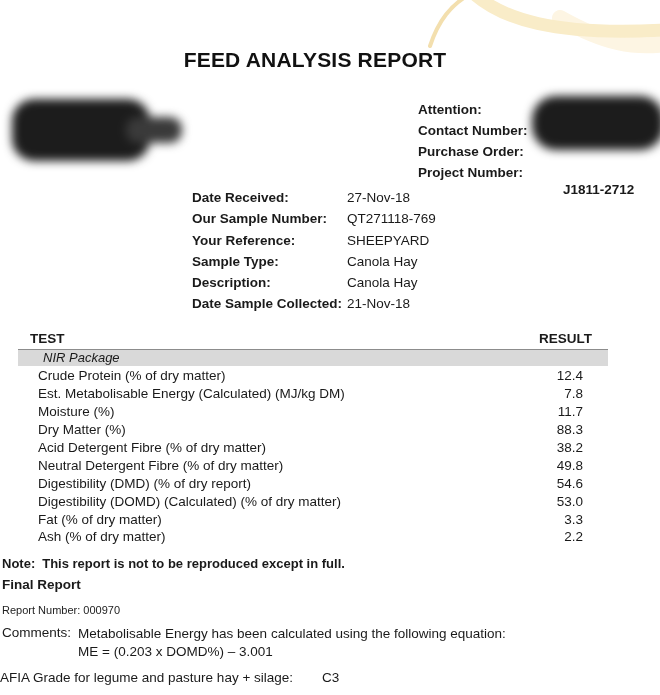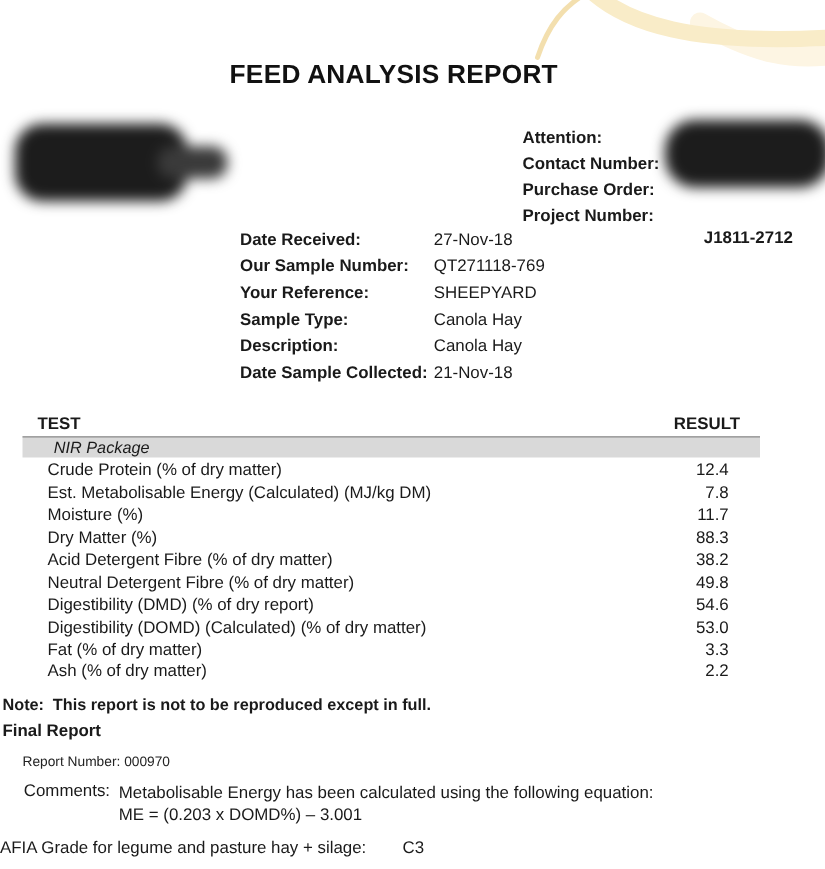--- a/index.html
+++ b/index.html
@@ -25,42 +25,42 @@
   .blob-right { position: absolute; left: 532px; top: 96px; width: 132px; height: 54px; background: #1c1c1c; border-radius: 24px; filter: blur(5px); }
 
   
   .attn { position: absolute; left: 418px; top: 99px; font-size: 13.5px; }
   .attn-row { display: flex; height: 21px; align-items: center; }
   .attn-row .lbl { font-weight: bold; width: 145px; }
   .attn-row .val { font-weight: bold; margin-top: 34px; }
 
   
   .sample { position: absolute; left: 192px; top: 184px; font-size: 13.5px; }
-  .sample-row { display: flex; height: 21.2px; align-items: flex-start; }
+  .sample-row { display: flex; height: 21.2px; align-items: flex-end; }
   .sample-row .lbl { font-weight: bold; width: 155px; }
 
   
   .table { position: absolute; left: 0; top: 328px; width: 660px; font-size: 13.5px; }
   .thead { display: flex; justify-content: space-between; padding: 0 68px 0 30px; height: 21px; align-items: center; font-weight: bold; gap: 28px; }
   .group-band {
     margin-left: 18px; width: 590px; height: 17px;
     background: #d9d9d9; border-top: 1px solid #8c8c8c;
     font-style: italic; font-size: 13px; line-height: 16px; padding-left: 25px;
   }
   .trows { margin-top: 1px; }
   .trow { display: flex; justify-content: space-between; height: 17.9px; align-items: center; padding-left: 38px; padding-right: 77px; }
   .trow .tname { white-space: nowrap; }
   .trow .tval { text-align: right; }
 
   
   .note { position: absolute; left: 2px; top: 556px; font-size: 13px; font-weight: bold; }
   .note .gap { display: inline-block; width: 7px; }
   .final-report { position: absolute; left: 2px; top: 577px; font-size: 13.5px; font-weight: bold; }
-  .report-number { position: absolute; left: 18px; top: 604px; font-size: 11px; color: #222; }
-  .comments { position: absolute; left: 19px; top: 625px; font-size: 13.5px; display: flex; }
+  .report-number { position: absolute; left: 2px; top: 604px; font-size: 11px; color: #222; }
+  .comments { position: absolute; left: 2px; top: 625px; font-size: 13.5px; display: flex; }
   .comments .clabel { width: 76px; }
   .comments .cbody { line-height: 18px; }
   .afia { position: absolute; left: 0; top: 670px; font-size: 13.5px; }
   .afia .avalue { position: absolute; left: 322px; top: 0; }
 </style>
 </head>
 <body>
 
 <svg class="swirl" viewBox="0 0 264 100" xmlns="http://www.w3.org/2000/svg">
   <path d="M 164 18 C 210 44 238 48 270 44" fill="none" stroke="#fdf5e3" stroke-width="16" stroke-linecap="round"></path>

